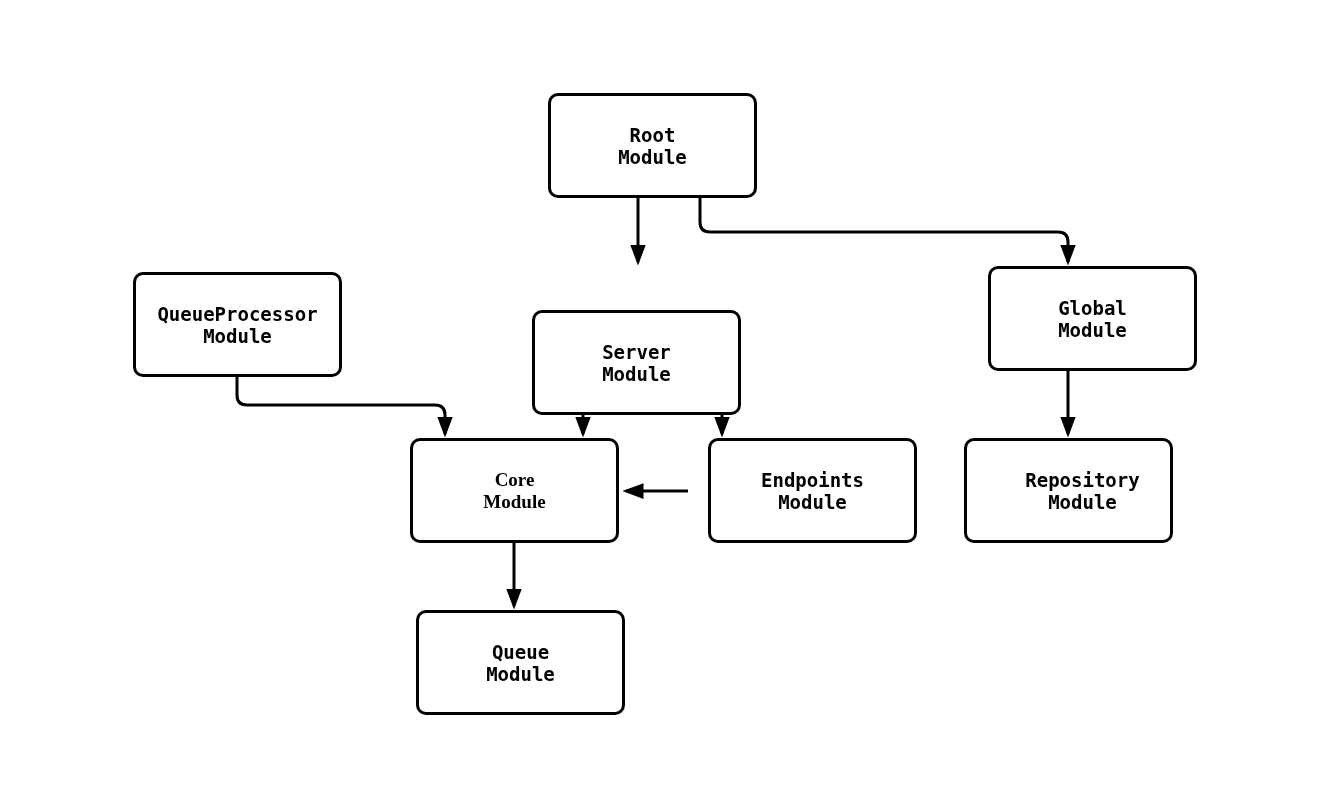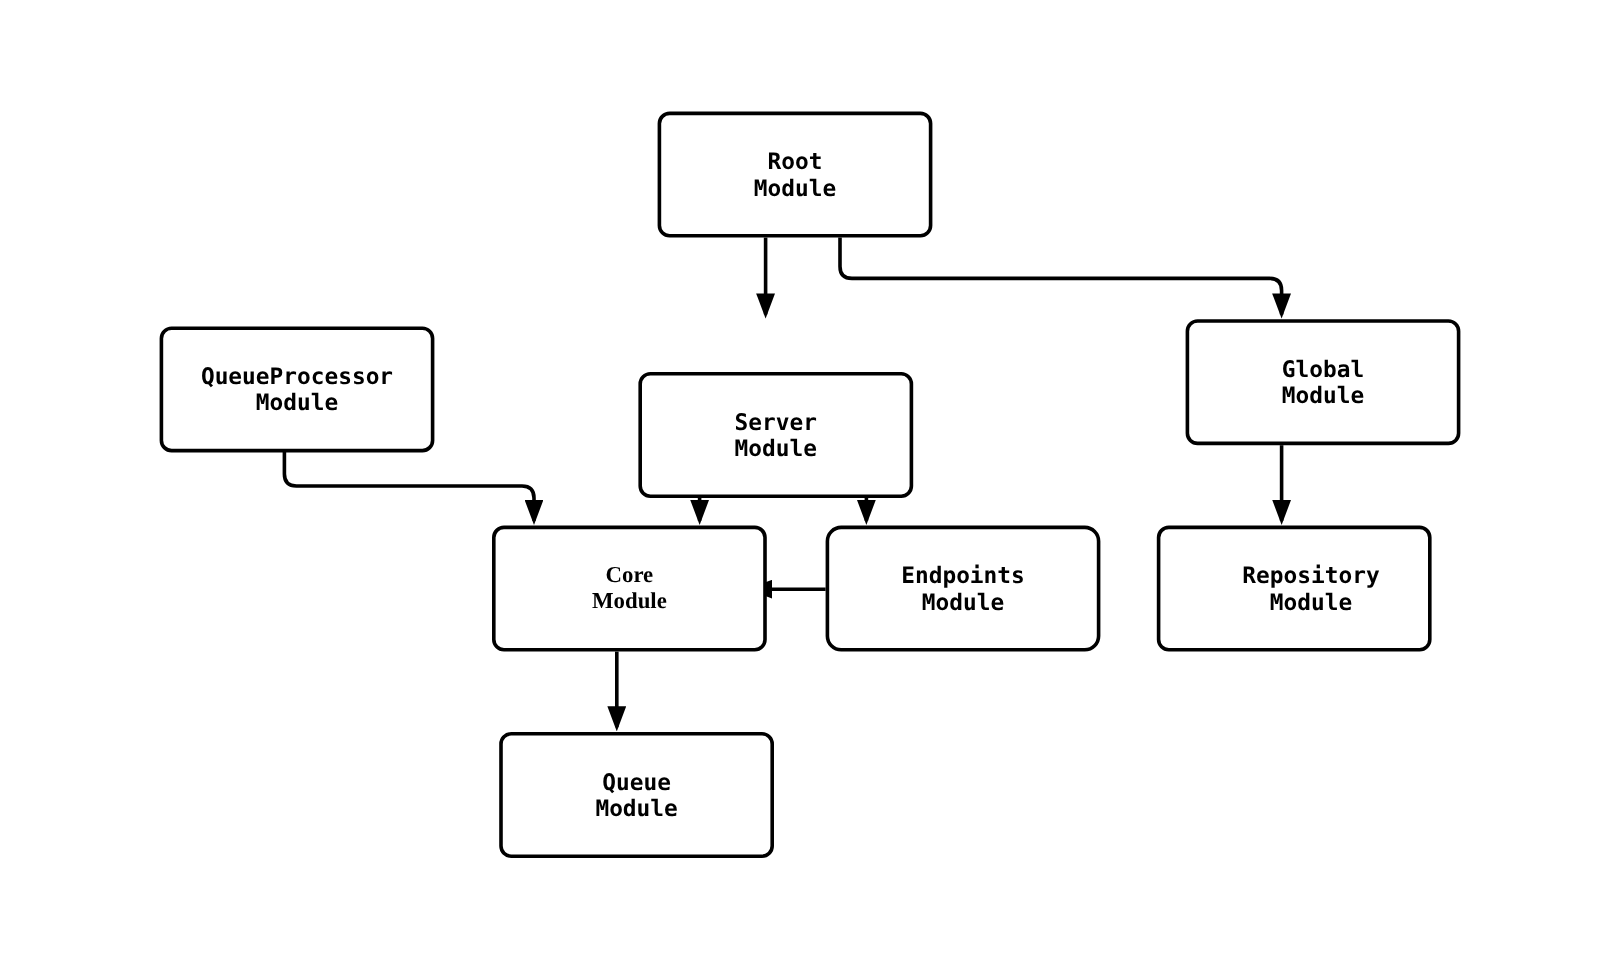--- a/index.html
+++ b/index.html
@@ -24,41 +24,41 @@
     display: block;
   }
   svg.edges path.edge {
     fill: none;
     stroke: #000000;
     stroke-width: 3;
   }
   .node {
     position: absolute;
     box-sizing: border-box;
-    width: 229px;
+    width: 209px;
     height: 105px;
     background: #ffffff;
     border: 3px solid #000000;
     border-radius: 10px;
     display: flex;
     align-items: center;
     justify-content: center;
     text-align: center;
     font-weight: bold;
     font-size: 19px;
     line-height: 22px;
     color: #000000;
     white-space: pre-line;
   }
   .n-root          { left: 548px; top: 93px;  }
   .n-queueprocessor{ left: 133px; top: 272px; }
   .n-server        { left: 532px; top: 266px; margin-top: 44px; }
   .n-global        { left: 964px; top: 266px; margin-left: 24px; }
   .n-core          { left: 410px; top: 438px; font-family: Liberation Serif, serif; }
-  .n-endpoints     { left: 688px; top: 438px; border-radius: 13px; }
+  .n-endpoints     { left: 708px; top: 438px; }
   .n-repository    { left: 964px; top: 438px; padding-left: 28px; }
   .n-queue         { left: 416px; top: 610px; }
 </style>
 </head>
 <body>
 
 <div class="canvas">
 
   <svg class="edges" viewBox="0 0 1337 809" xmlns="http://www.w3.org/2000/svg">
     <defs>

